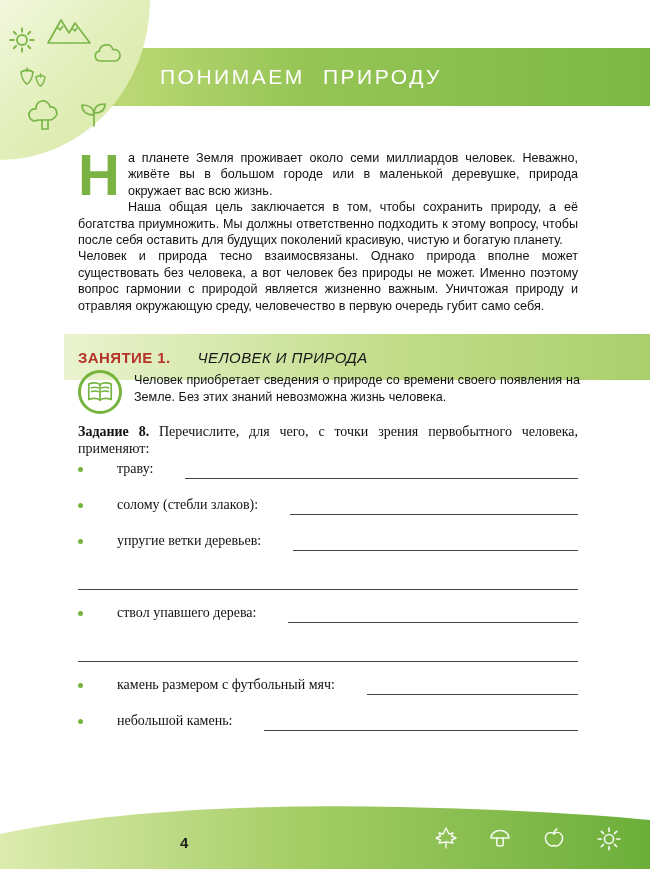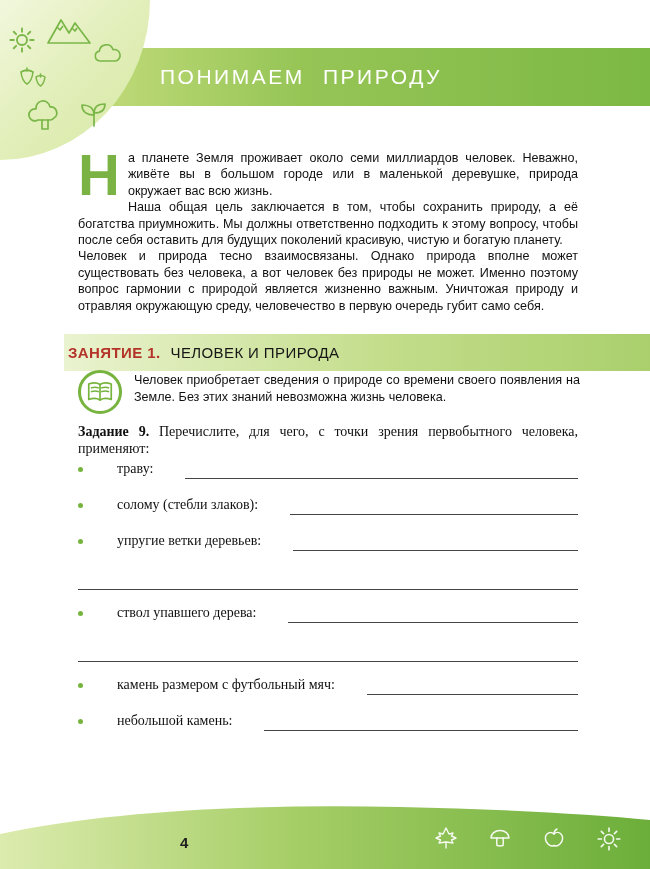--- a/index.html
+++ b/index.html
@@ -43,26 +43,26 @@
   }
   .intro p { margin:0; }
   .dropcap {
     float:left; color:#7ab343; font-weight:bold;
     font-size:58px; line-height:46px; height:48px;
     margin:2px 8px 0 0;
   }
 
   
   .section-bar {
-    position:absolute; left:64px; right:0; top:334px; height:37px;
+    position:absolute; left:64px; right:0; top:334px; height:46px;
     background:linear-gradient(90deg,#eaf3cf 0%, #c3dd8b 55%, #aacf6c 100%);
-    display:flex; align-items:center; padding-left:4px; box-sizing:border-box;
+    display:flex; align-items:center; padding-left:14px; box-sizing:border-box;
   }
   .section-label { color:#b5342a; font-weight:bold; font-size:15px; letter-spacing:.4px; }
-  .section-title { color:#161616; font-size:15px; margin-left:10px; letter-spacing:.4px; }
+  .section-title { color:#161616; font-size:15px; margin-left:27px; letter-spacing:.4px;font-style:italic; }
 
   
   .note {
     position:absolute; left:78px; top:370px; width:502px;
     display:flex; align-items:flex-start; gap:12px;
   }
   .book-circle {
     flex:none; width:44px; height:44px; border:3px solid #76b43e; border-radius:50%;
     display:flex; align-items:center; justify-content:center; color:#76b43e;
     box-sizing:border-box;
@@ -163,21 +163,21 @@
     <span class="book-circle">
       <svg width="30" height="24" viewBox="0 0 32 24" fill="none" stroke="currentColor" stroke-width="1.8" stroke-linejoin="round" stroke-linecap="round">
           <path d="M16 4C13 2 8 2 4 3.5V20c4-1.5 9-1.5 12 .5c3-2 8-2 12-.5V3.5C24 2 19 2 16 4Z"></path>
           <path d="M16 4v16.5"></path>
           <path d="M7 7.5c3-.8 5-.8 7 0M7 11.5c3-.8 5-.8 7 0M18 7.5c3-.8 5-.8 7 0M18 11.5c3-.8 5-.8 7 0"></path>
         </svg>
     </span>
     <p>Человек приобретает сведения о природе со времени своего появления на Земле. Без этих знаний невозможна жизнь человека.</p>
   </div>
 
-  <p class="task"><b>Задание 9.</b> <span>Перечислите, для чего, с точки зрения первобытного человека, применяют:</span></p>
+  <p class="task"><b>Задание 8.</b> <span>Перечислите, для чего, с точки зрения первобытного человека, применяют:</span></p>
 
   <div class="items">
       <div class="item-row">
         <span class="bullet"></span>
         <span class="item-label">траву:</span>
         <span class="fill-line"></span>
       </div>
       <div class="item-row">
         <span class="bullet"></span>
         <span class="item-label">солому (стебли злаков):</span>

